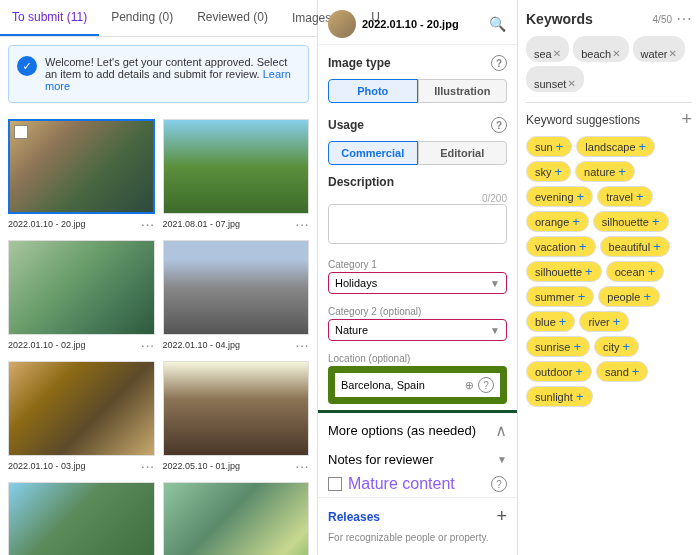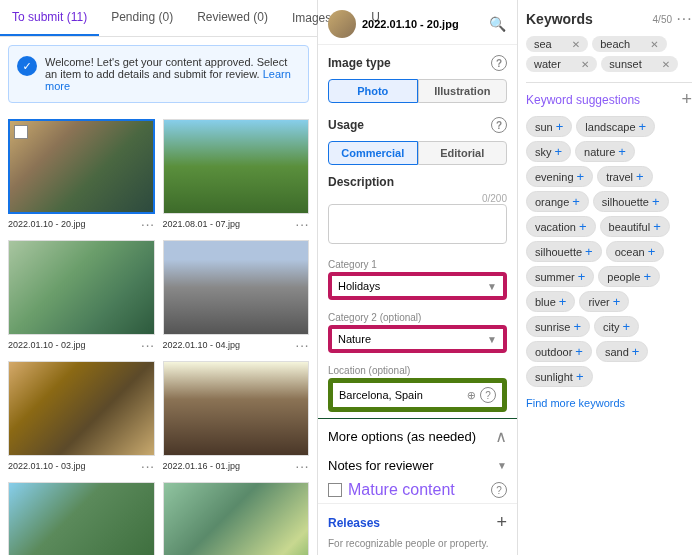--- a/index.html
+++ b/index.html
@@ -54,26 +54,26 @@
     .type-btn:first-child { border-radius: 4px 0 0 4px; }
     .type-btn:last-child { border-radius: 0 4px 4px 0; }
 
     .usage-buttons { display: flex; gap: 0; margin: 4px 10px; }
 
     .form-section { padding: 6px 10px; }
     .form-label { font-size: 10px; color: #888; margin-bottom: 2px; }
     .char-count { font-size: 10px; color: #aaa; text-align: right; }
     .desc-area { width: 100%; border: 1px solid #ccc; border-radius: 4px; padding: 4px; font-size: 11px; height: 40px; resize: none; font-family: Arial; color: #333; }
 
-    .select-field { width: 100%; border: 4px solid #be185d; border-radius: 4px; padding: 4px 6px; font-size: 11px; background: #fff; cursor: pointer; display: flex; align-items: center; justify-content: space-between; }
+    .select-field { width: 100%; border: 1px solid #be185d; border-radius: 4px; padding: 4px 6px; font-size: 11px; background: #fff; cursor: pointer; display: flex; align-items: center; justify-content: space-between; }
     .chevron { font-size: 10px; color: #888; }
 
-    .location-field { width: 100%; border: 5px solid #4d7c0f; border-radius: 4px; padding: 4px 6px; font-size: 11px; background: #fff; display: flex; align-items: center; justify-content: space-between; }
-
-    .more-options { padding: 8px 10px; border-top: 1px solid #14532d; display: flex; align-items: center; justify-content: space-between; cursor: pointer; }
+    .location-field { width: 100%; border: 7px solid #4d7c0f; border-radius: 4px; padding: 4px 6px; font-size: 11px; background: #fff; display: flex; align-items: center; justify-content: space-between; }
+
+    .more-options { padding: 8px 10px; border-top: 3px solid #14532d; display: flex; align-items: center; justify-content: space-between; cursor: pointer; }
 
     .notes-row { padding: 4px 10px; display: flex; align-items: center; justify-content: space-between; }
 
     .mature-row { padding: 4px 10px; display: flex; align-items: center; gap: 6px; }
     .checkbox-sq { width: 14px; height: 14px; border: 1px solid #888; background: white; display: inline-block; }
     .mature-label { font-size: 16px; color: #8b5cf6; flex: 1; }
 
     .releases-section { padding: 8px 10px; border-top: 1px solid #eee; }
     .releases-header { display: flex; align-items: center; justify-content: space-between; margin-bottom: 4px; }
     .releases-title { font-size: 12px; font-weight: bold; color: #1d4ed8; }
@@ -82,29 +82,29 @@
 
     
     .right-panel { width: 182px; height: 555px; overflow-y: auto; padding: 10px 8px; }
 
     .keywords-header { display: flex; justify-content: space-between; align-items: center; margin-bottom: 8px; }
     .keywords-title { font-size: 14px; font-weight: bold; color: #333; }
     .keywords-count { font-size: 10px; color: #888; }
     .more-btn { font-size: 16px; color: #888; cursor: pointer; }
 
     .keyword-tags { display: flex; flex-wrap: wrap; gap: 4px; margin-bottom: 10px; }
-    .keyword-tag { background: #e8e8e8; border-radius: 12px; padding: 2px 8px 2px 8px; font-size: 11px; color: #333; display: flex; align-items: flex-end; gap: 20px; }
+    .keyword-tag { background: #e8e8e8; border-radius: 12px; padding: 12px 8px 2px 8px; font-size: 11px; color: #333; display: flex; align-items: flex-start; gap: 1px; }
     .keyword-tag .x { font-size: 10px; color: #888; cursor: pointer; }
 
     .suggestions-header { display: flex; justify-content: space-between; align-items: center; margin-bottom: 6px; }
-    .suggestions-title { font-size: 12px; color: #8b5cf6; }
+    .suggestions-title { font-size: 12px; color: #404040; }
     .add-icon { font-size: 18px; color: #888; cursor: pointer; }
 
     .suggestion-tags { display: flex; flex-wrap: wrap; gap: 4px; margin-bottom: 10px; }
-    .suggestion-tag { background: #e5e5e5; border: 1px solid #ddd; border-radius: 12px; padding: 2px 8px; font-size: 11px; color: #333; display: flex; align-items: center; gap: 3px; cursor: pointer; }
+    .suggestion-tag { background: #fde047; border: 1px solid #ddd; border-radius: 12px; padding: 2px 8px; font-size: 11px; color: #333; display: flex; align-items: center; gap: 3px; cursor: pointer; }
     .suggestion-tag .plus { color: #1473e6; font-size: 13px; }
 
     .find-more { font-size: 11px; color: #1473e6; cursor: pointer; text-decoration: none; margin-top: 4px; display: block; }
 
     .divider { border: none; border-top: 1px solid #e0e0e0; margin: 6px 0; }
   </style>
 </head>
 <body>
 
 <div class="left-panel">
@@ -170,21 +170,21 @@
         <div class="image-label">
           <span style="font-size: 9px; overflow: hidden; text-overflow: ellipsis; white-space: nowrap; max-width: 100px;">2022.01.10 - 03.jpg</span>
           <span class="dots">···</span>
         </div>
       </div>
       <div class="image-item">
         <div class="image-thumb-bg">
           <div class="img-placeholder img-6" style="width: 100%; height: 100%;"></div>
         </div>
         <div class="image-label">
-          <span style="font-size: 9px; overflow: hidden; text-overflow: ellipsis; white-space: nowrap; max-width: 100px;">2022.01.16 - 01.jpg</span>
+          <span style="font-size: 9px; overflow: hidden; text-overflow: ellipsis; white-space: nowrap; max-width: 100px;">2022.05.10 - 01.jpg</span>
           <span class="dots">···</span>
         </div>
       </div>
       <div class="image-item">
         <div class="image-thumb-bg">
           <div class="img-placeholder img-7" style="width: 100%; height: 100%;"></div>
         </div>
       </div>
       <div class="image-item">
         <div class="image-thumb-bg">
@@ -395,14 +395,13 @@
       <div class="suggestion-tag">
         <span>sand</span>
         <span class="plus">+</span>
       </div>
       <div class="suggestion-tag">
         <span>sunlight</span>
         <span class="plus">+</span>
       </div>
     </div>
 
-  <a class="find-more">Find more keywords</a>
 </div>
 
 </body></html>

